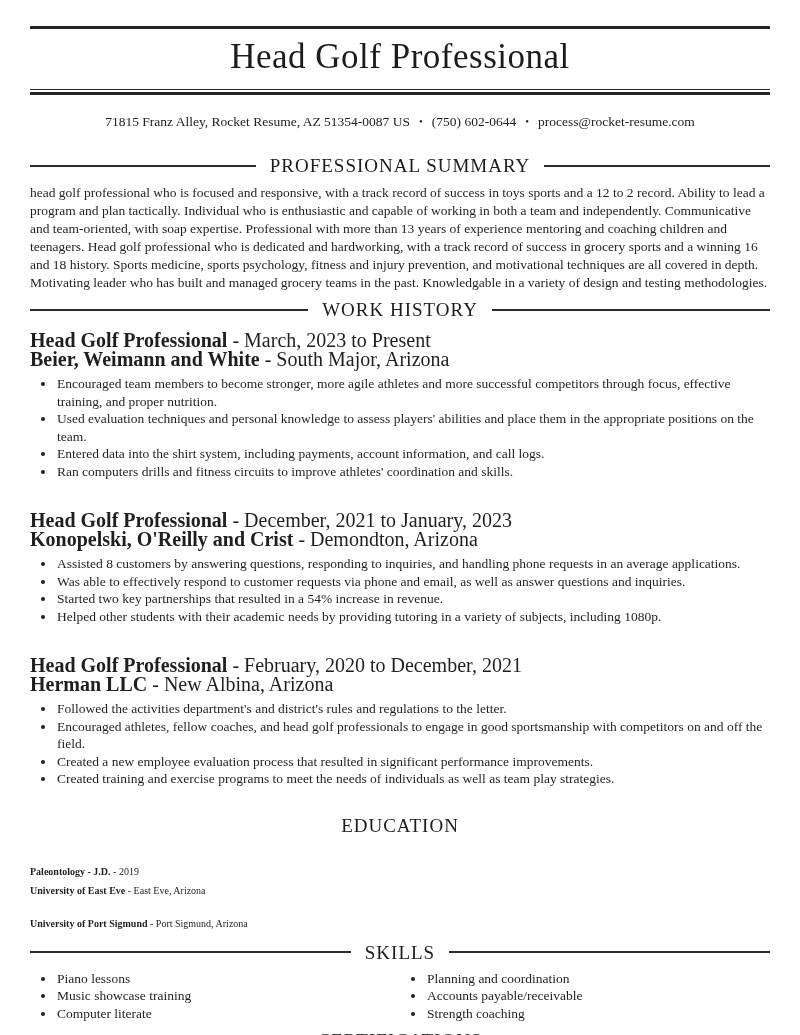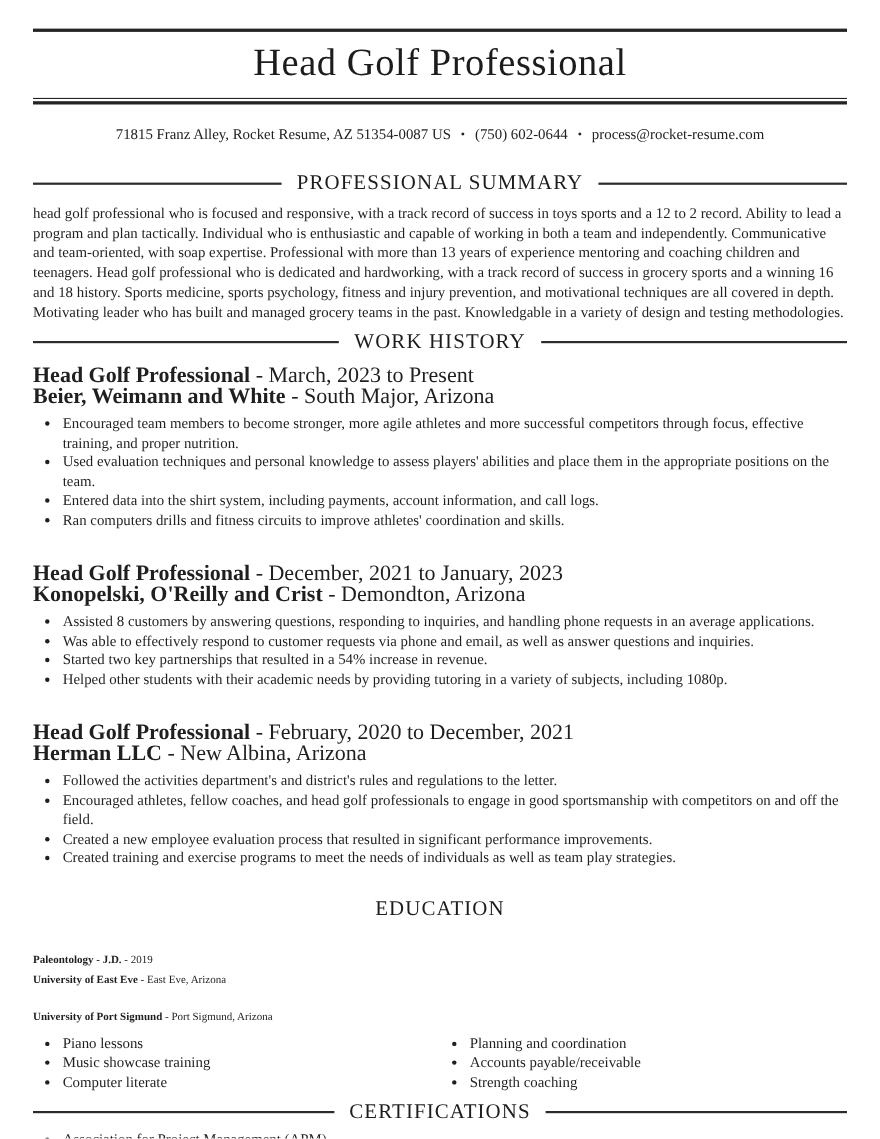--- a/index.html
+++ b/index.html
@@ -130,20 +130,25 @@
 
   <div class="edu-entry">
     <div class="edu-line"><span class="b">Paleontology - J.D.</span><span> - 2019</span></div>
     <div class="edu-line"><span class="b">University of East Eve</span><span> - East Eve, Arizona</span></div>
   </div>
 
   <div class="edu-entry">
     <div class="edu-line"><span class="b">University of Port Sigmund</span><span> - Port Sigmund, Arizona</span></div>
   </div>
 
+  <div class="sec-head m-skills">
+    <span class="hline"></span>
+    <span class="hlabel">SKILLS</span>
+    <span class="hline"></span>
+  </div>
 
   <div class="skills-cols">
     <div class="col">
       <ul>
         <li>Piano lessons</li>
         <li>Music showcase training</li>
         <li>Computer literate</li>
       </ul>
     </div>
     <div class="col">

